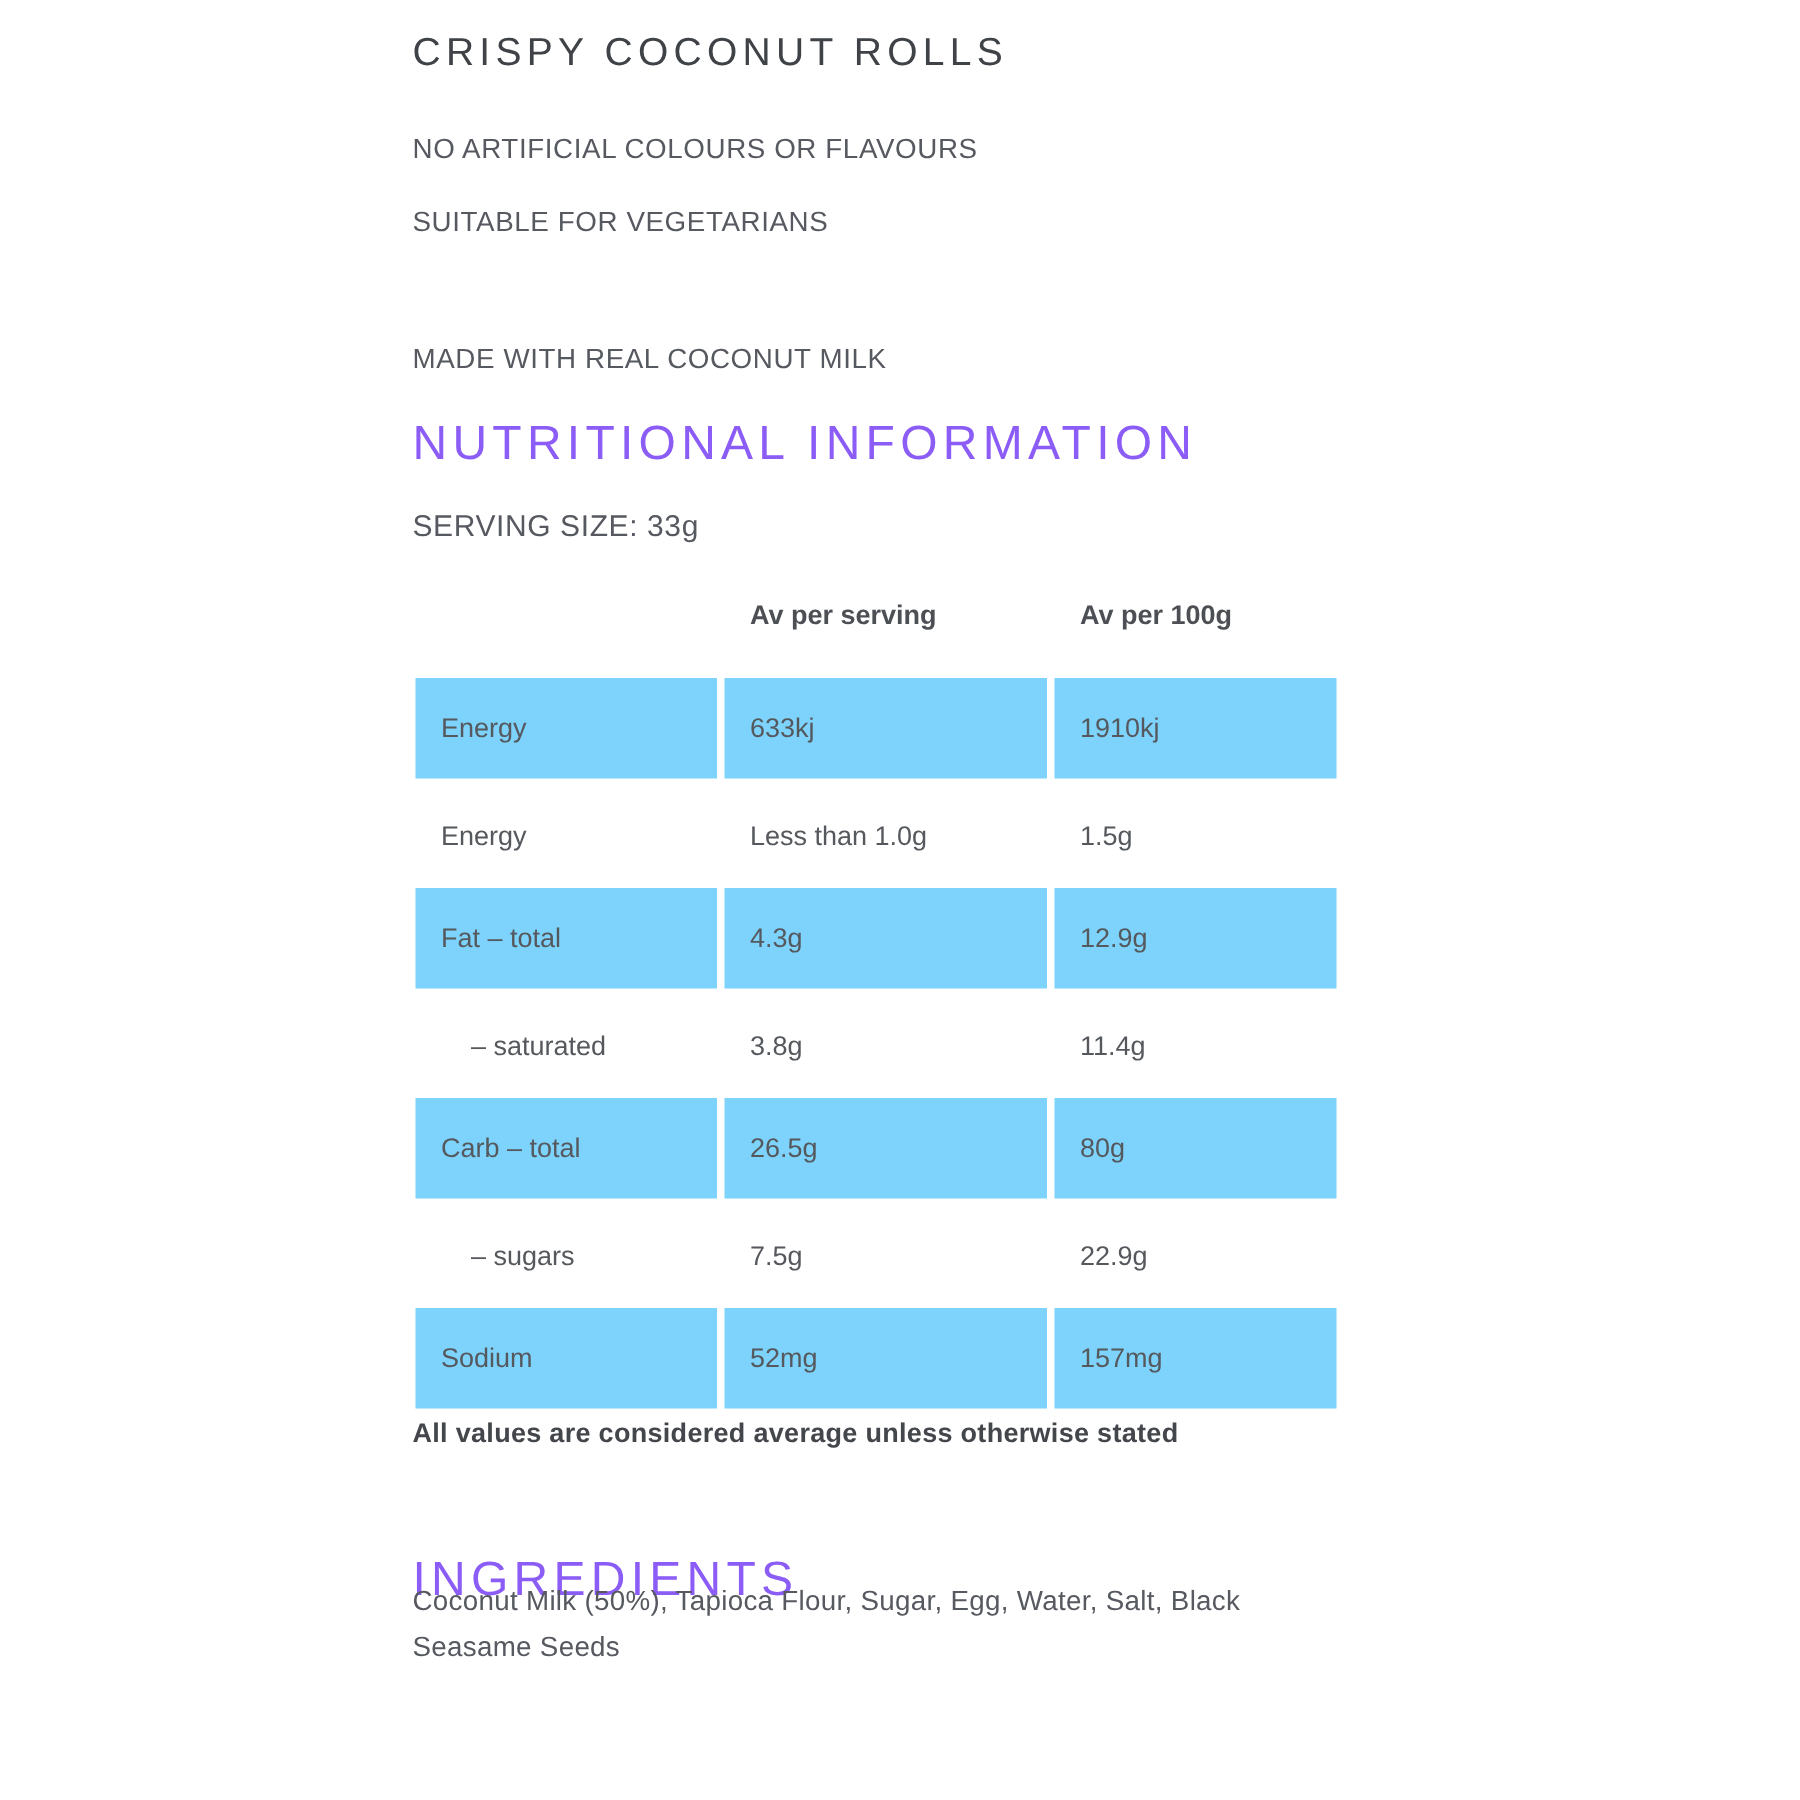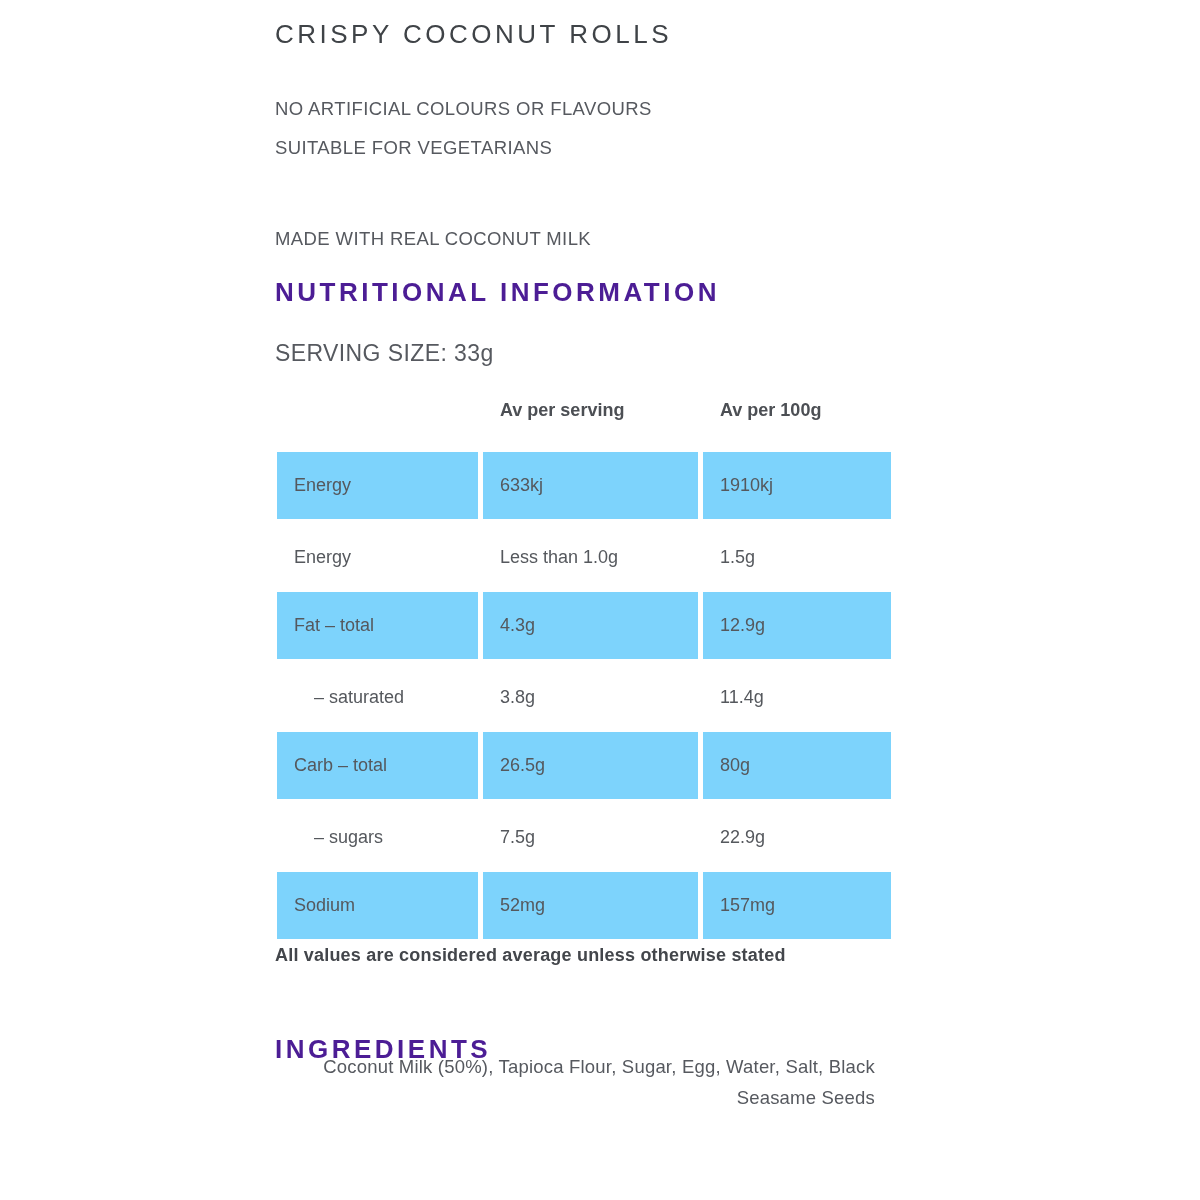--- a/index.html
+++ b/index.html
@@ -1,15 +1,15 @@
 <!DOCTYPE html>
 <html><head>
 <meta charset="utf-8">
 <style>
-  * { margin: 0; padding: 0; box-sizing: border-box; text-align: right; }
+  * { margin: 0; padding: 0; box-sizing: border-box; }
   html, body {
     width: 1200px;
     height: 1200px;
     background: #ffffff;
     font-family: "Liberation Sans", sans-serif;
     color: #55585d;
     overflow: hidden;
   }
   .content {
     position: absolute;
@@ -28,38 +28,38 @@
     white-space: nowrap;
   }
   .feature-line {
     position: absolute;
     left: 0;
     font-size: 18.5px;
     letter-spacing: 0.4px;
     color: #56595f;
     white-space: nowrap;
   }
-  .feature-0 { top: 88px; margin-top: 10px; }
+  .feature-0 { top: 88px; }
   .feature-1 { top: 137px; }
   .feature-2 { top: 187px; margin-top: 41px; }
   .section-heading {
     position: absolute;
     left: 0;
-    font-size: 26px;
-    font-weight: 700;
+    font-size: 32px;
+    font-weight: 400;
     letter-spacing: 3.5px;
-    color: #4c1d95;
+    color: #8b5cf6;
     white-space: nowrap;
   }
   .nutrition-heading { top: 277px; }
   .serving-size {
     position: absolute;
     top: 340px;
     left: 0;
-    font-size: 23px;
+    font-size: 20px;
     letter-spacing: 0.4px;
     color: #56595f;
     white-space: nowrap;
   }
   .nutri-table {
     position: absolute;
     top: 400px;
     left: 2px;
     width: 614px;
   }

